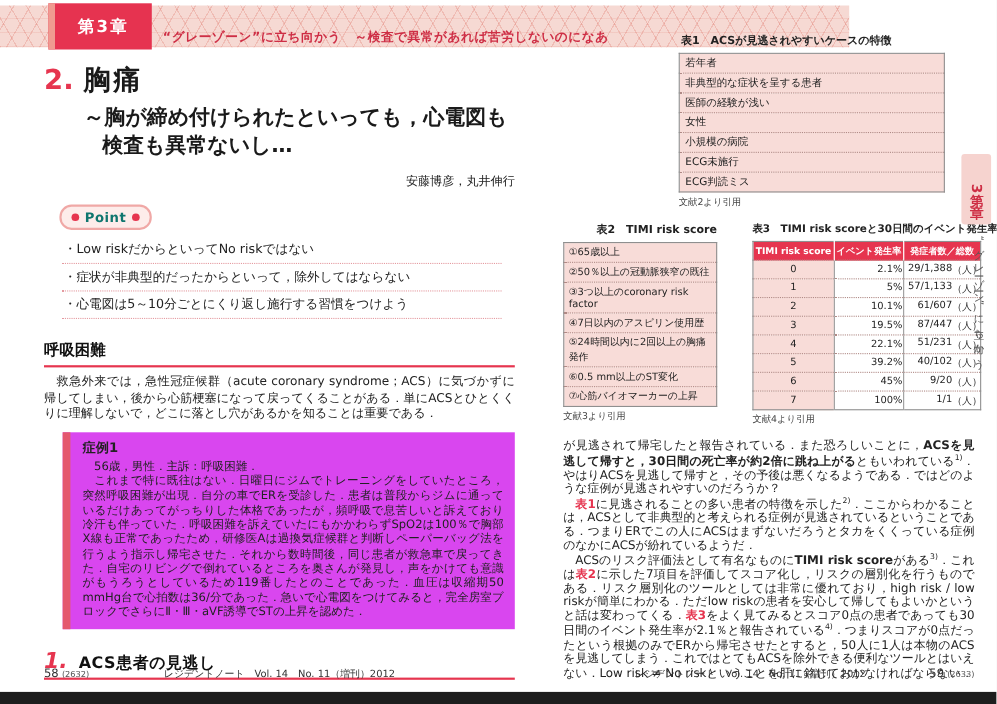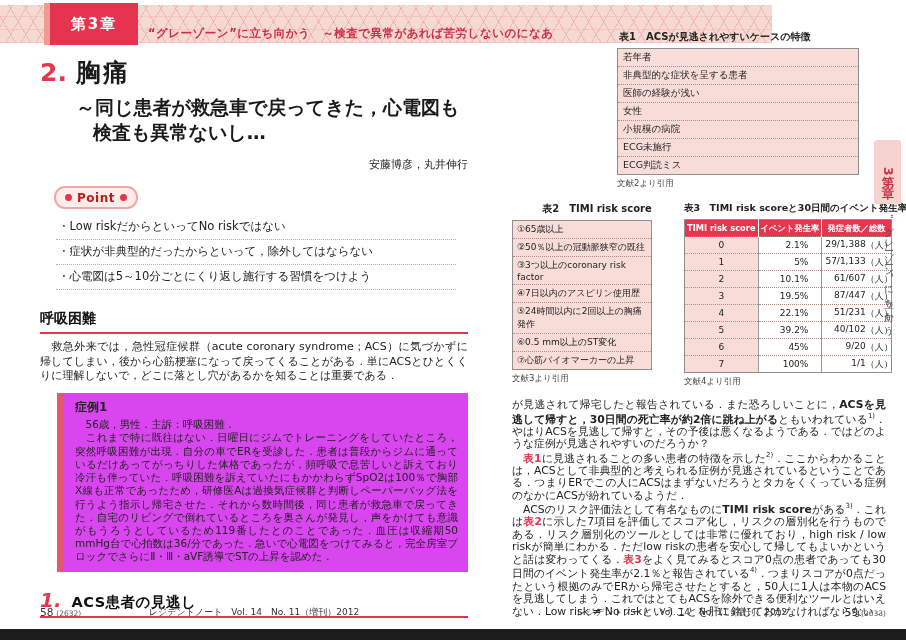--- a/index.html
+++ b/index.html
@@ -24,21 +24,21 @@
   .article-no{color:#e6354f;font-size:25px;font-weight:800;margin-right:9px;}
   .article-title{font-size:25px;font-weight:800;color:#1a1a1a;letter-spacing:2px;}
   .article-sub{margin:6px 0 0 36px;font-size:19px;font-weight:800;color:#1a1a1a;line-height:1.3;}
   .article-sub .line2{text-indent:17px;}
   .authors{text-align:right;font-size:11px;margin-top:13px;color:#222;}
 
   .point-wrap{margin:14px 0 0 14px;}
   .point-pill{display:inline-flex;align-items:center;gap:5px;border:2px solid #f0a8a6;background:#fdecea;
     border-radius:11px;padding:1px 9px;height:17px;}
   .point-dot{width:7px;height:7px;border-radius:50%;background:#e6354f;}
-  .point-label{color:#b91c1c;font-weight:800;font-size:12px;letter-spacing:.5px;}
+  .point-label{color:#0f766e;font-weight:800;font-size:12px;letter-spacing:.5px;}
   .point-list{margin:6px 0 0 2px;width:400px;}
   .point-item{font-size:11.5px;padding:4px 0 5px 2px;border-bottom:1px dotted #e49aa0;color:#222;}
 
   .h-intro{margin-top:20px;font-size:14px;font-weight:800;color:#111;
     border-bottom:2px solid #e6354f;padding-bottom:4px;}
   .body-text{font-size:11px;line-height:1.3;text-align:justify;color:#222;}
   .intro-para{margin-top:6px;}
 
   .case-box{margin:10px 0 0 17px;background:#d946ef;border-left:7px solid #e4586e;padding:6px 10px 8px 11px;}
   .case-heading{font-size:12px;font-weight:800;margin-bottom:2px;}
@@ -66,21 +66,21 @@
   .t2-col .list-table{width:140px;}
   .t2-col .list-table td{font-size:9px;padding:2px 4px;}
   .t2-col .tbl-title{text-align:center;}
   .t3-col{width:202px;margin-left:2px;}
   .t3-col .tbl-title{text-align:center;font-size:9.5px;}
   .t3{border:1px solid #8f8f8f;width:202px;}
   .t3 th{background:#e6354f;color:#fff;font-size:8.3px;font-weight:bold;padding:2.5px 2px;border-right:1px solid #fff;white-space:nowrap;}
   .t3 td{font-size:9px;padding:1.5px 3px;border-right:1px solid #9a9a9a;border-top:1px dotted #b08a86;color:#222;}
   .t3 td:last-child,.t3 th:last-child{border-right:none;}
   .t3 .c-score{background:#f8dcd8;text-align:center;width:52px;}
-  .t3 .c-rate{text-align:right;width:60px;padding-right:13px;}
+  .t3 .c-rate{text-align:right;width:60px;padding-right:1px;}
   .t3 .c-count{width:72px;}
   .t3 .cnt{display:flex;}
   .t3 .cnt-val{flex:1;text-align:right;}
   .t3 .cnt-unit{width:22px;text-align:right;}
 
   .right-body{margin-top:11px;font-size:10.8px;line-height:1.16;text-align:justify;color:#222;}
   .right-body p{margin:0;}
   .bold{font-weight:800;}
   .ref-red{color:#e6354f;font-weight:800;}
   .sup{font-size:7px;vertical-align:super;}
@@ -113,21 +113,21 @@
   </div>
   <div class="chapter-subtitle">“グレーゾーン”に立ち向かう　～検査で異常があれば苦労しないのになあ</div>
 
   <div id="left-page">
 
     <div class="title-row">
       <span class="article-no">2.</span>
       <span class="article-title">胸痛</span>
     </div>
     <div class="article-sub">
-      <div>～同じ患者が救急車で戻ってきた，心電図も</div>
+      <div>～胸が締め付けられたといっても，心電図も</div>
       <div class="line2">検査も異常ないし…</div>
     </div>
     <div class="authors">安藤博彦，丸井伸行</div>
 
     <div class="point-wrap">
       <div class="point-pill">
         <span class="point-dot"></span>
         <span class="point-label">Point</span>
         <span class="point-dot"></span>
       </div>

